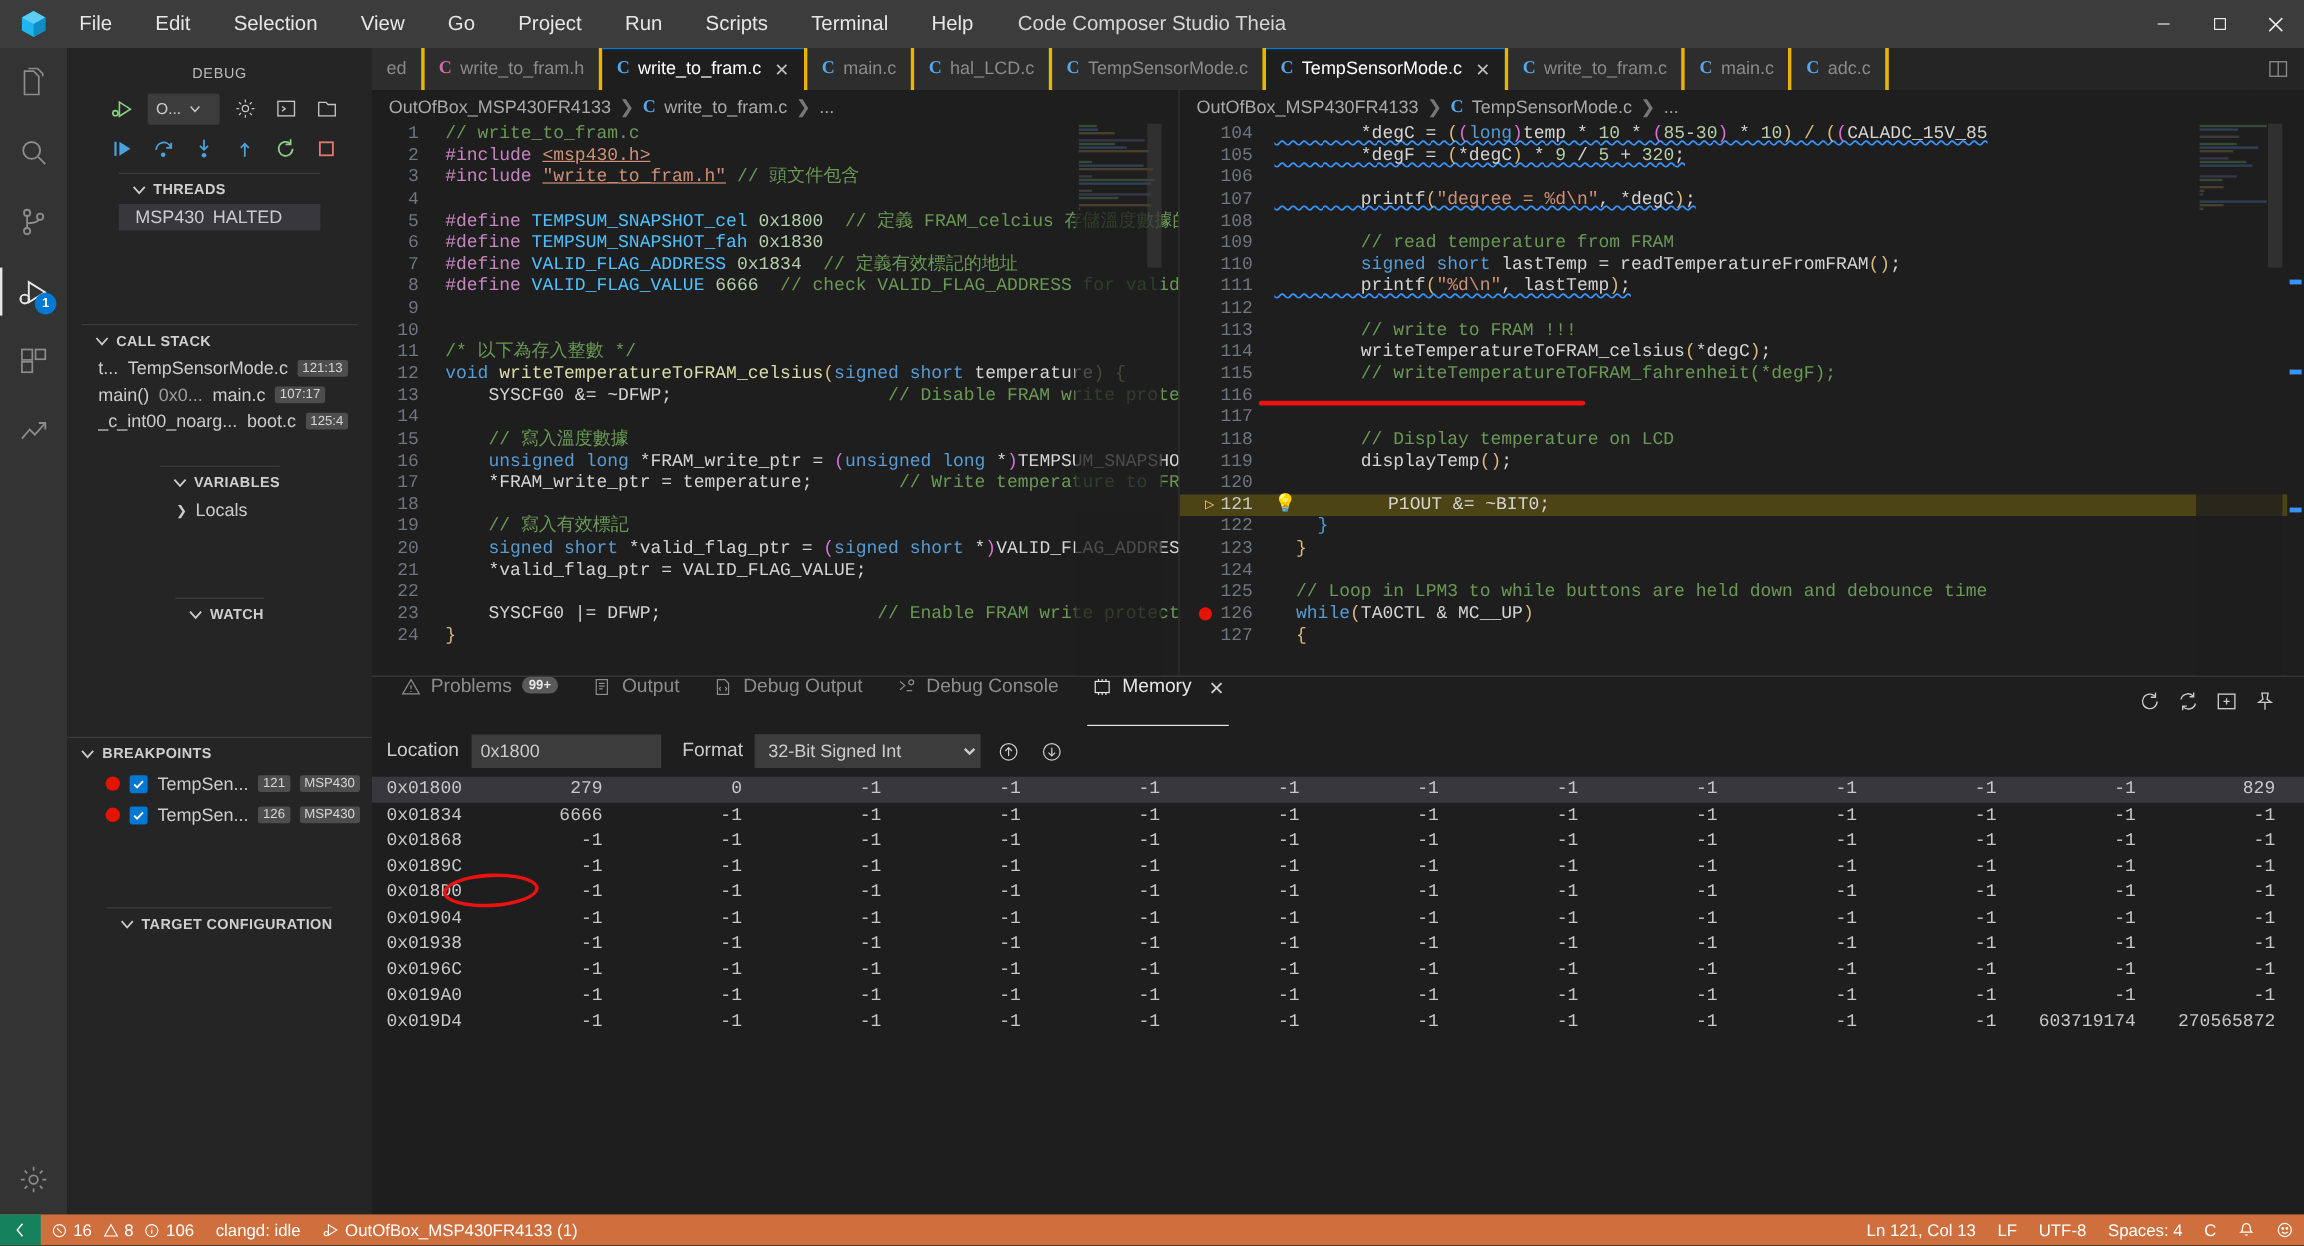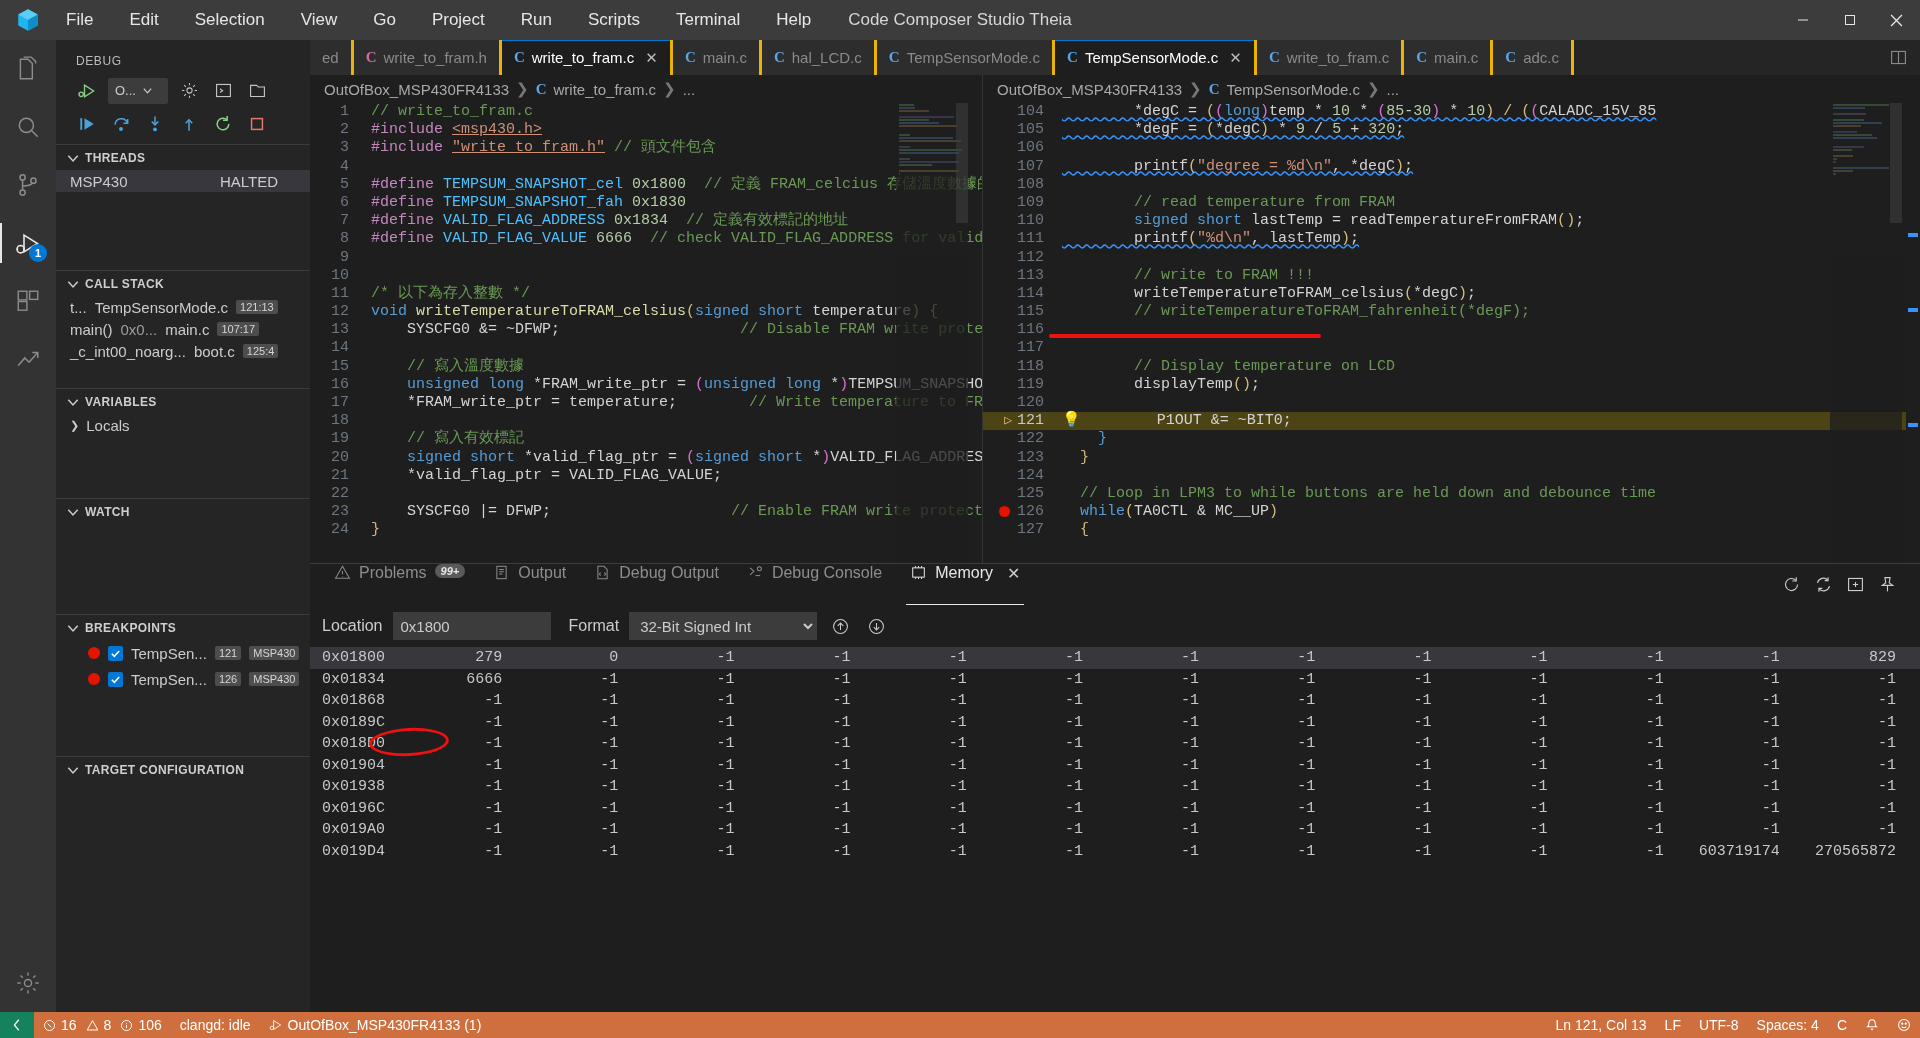--- a/index.html
+++ b/index.html
@@ -44,21 +44,21 @@
     content:''; position:absolute; left:0; top:9px; bottom:9px; width:2px; background:#e7e7e7;
   }
   .act-badge {
     position:absolute; right:9px; bottom:10px; background:#0078d4; color:#fff;
     font-size:11px; border-radius:9px; min-width:18px; height:18px; line-height:18px;
     text-align:center; padding:0 4px; font-weight:600;
   }
   .act-spacer { flex:1; }
 
   
-  .sidebar { width:254px; background:#252526; flex:0 0 254px; display:flex; flex-direction:column; }
+  .sidebar { width:254px; background:#252526; flex:0 0 254px; display:flex; flex-direction:column;align-items:center; }
   .sb-title { font-size:12px; letter-spacing:.6px; color:#bbbbbb; padding:14px 20px 6px 20px; font-weight:400; }
   .sb-toolbar { padding:0 10px 4px 10px; }
   .tb-row { display:flex; align-items:center; gap:8px; height:33px; padding-left:8px; }
   .cfg-select {
     background:#3c3c3c; border:1px solid #3c3c3c; border-radius:2px;
     height:26px; min-width:60px; display:flex; align-items:center; gap:6px;
     padding:0 6px; font-size:13px; color:#ccc;
   }
   .icobtn { width:26px; height:26px; display:flex; align-items:center; justify-content:center; border-radius:3px; }
 
@@ -147,21 +147,21 @@
   .os-mark { position:absolute; right:2px; width:10px; height:4px; }
 
   
   .panel { height:449px; flex:0 0 449px; background:#1e1e1e; display:flex; flex-direction:column;
            border-top:1px solid #3c3c3c; }
   .panel-tabs { height:41px; display:flex; align-items:center; padding:0 10px; flex:0 0 41px; }
   .ptab { display:flex; align-items:flex-start; gap:8px; padding:0 14px; height:41px; font-size:16px;
           color:#8d8d8d; position:relative; }
   .ptab.active { color:#e7e7e7; }
   .ptab.active::after { content:''; position:absolute; left:10px; right:10px; bottom:0; height:1px; background:#e7e7e7; }
-  .pbadge { background:#5a5a5a; color:#e6e6e6; border-radius:9px; font-size:11px; padding:1px 6px; font-weight:600;font-style:italic; }
+  .pbadge { background:#5a5a5a; color:#e6e6e6; border-radius:9px; font-size:11px; padding:1px 6px; font-weight:600; }
   .panel-actions { margin-left:auto; display:flex; gap:6px; padding-right:10px; }
 
   .mem-toolbar { height:42px; display:flex; align-items:center; gap:10px; padding:0 12px; flex:0 0 42px; }
   .lbl { font-size:16px; color:#cccccc; }
   .txtin {
     background:#3c3c3c; border:none; color:#ccc; height:28px; width:158px;
     padding:0 8px; font-size:15px; font-family:"Liberation Sans",sans-serif;
   }
   .selin {
     background:#3c3c3c; border:1px solid #3c3c3c; color:#ccc; height:28px; width:188px;

